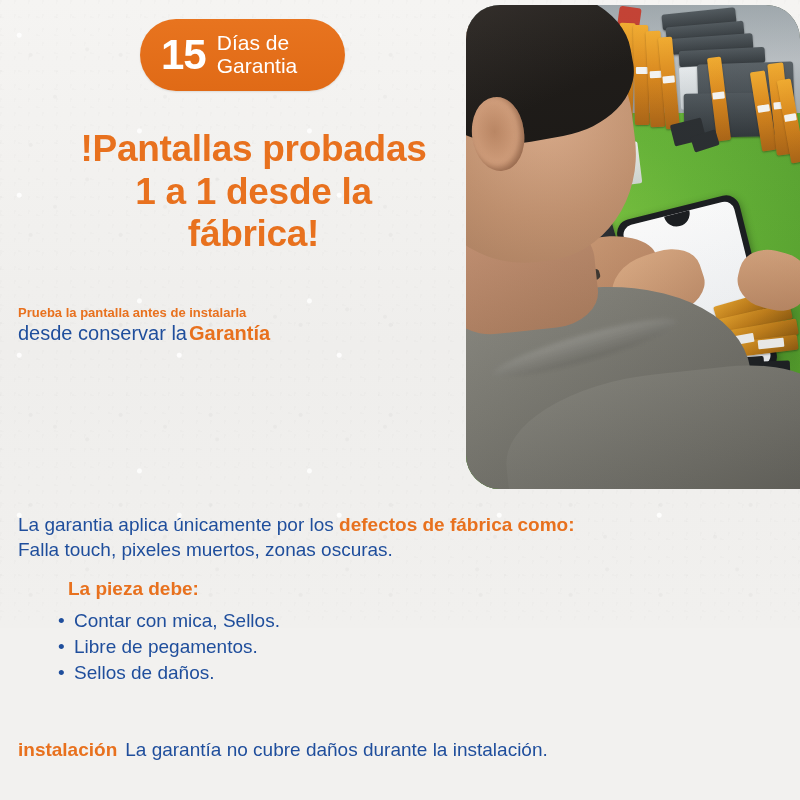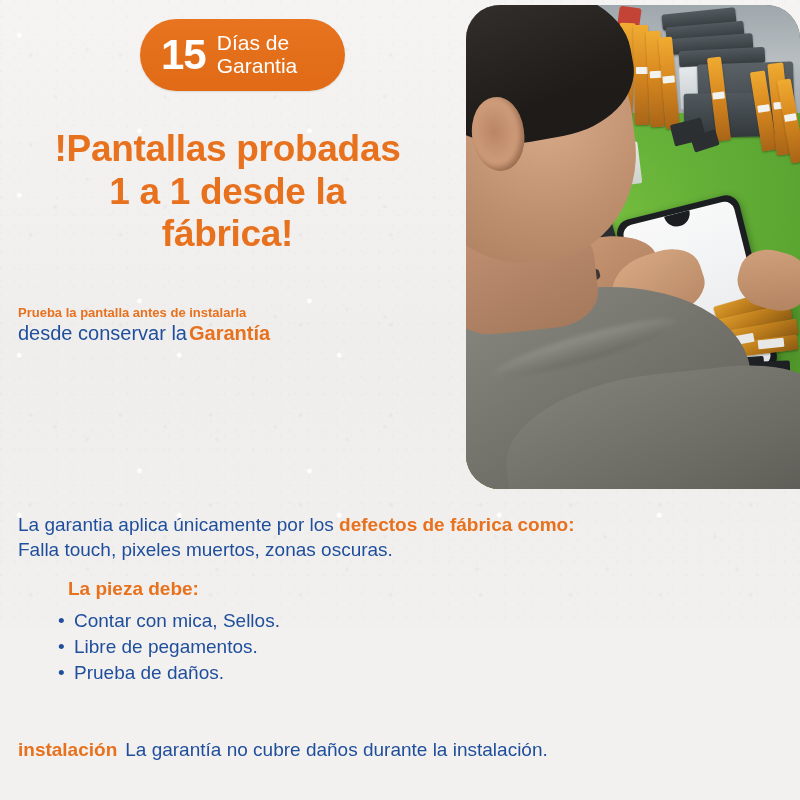--- a/index.html
+++ b/index.html
@@ -66,20 +66,21 @@
     position: absolute;
     left: 0px;
     top: 128px;
     width: 455px;
     text-align: center;
     color: #e8711e;
     font-size: 37px;
     font-weight: bold;
     line-height: 1.15;
     letter-spacing: -0.3px;
+    padding-left: 26px;
   }
   .headline div { display: block; }
 
   
   .subhead {
     position: absolute;
     left: 18px;
     top: 305px;
     width: 440px;
     line-height: 1.26;
@@ -492,21 +493,21 @@
   <div class="para1">
     <span>La garantia aplica únicamente por los</span>
     <b>defectos de fábrica como:</b><br>
     <span>Falla touch, pixeles muertos, zonas oscuras.</span>
   </div>
 
   <div class="listhead">La pieza debe:</div>
   <ul class="bullets">
     <li><span class="dot">•</span><span>Contar con mica, Sellos.</span></li>
     <li><span class="dot">•</span><span>Libre de pegamentos.</span></li>
-    <li><span class="dot">•</span><span>Prueba de daños.</span></li>
+    <li><span class="dot">•</span><span>Sellos de daños.</span></li>
   </ul>
 
   <div class="para2">
     <br>
     <b>instalación</b><span class="tail">La garantía no cubre daños durante la instalación.</span>
   </div>
 
 </div>
 
 </body></html>

